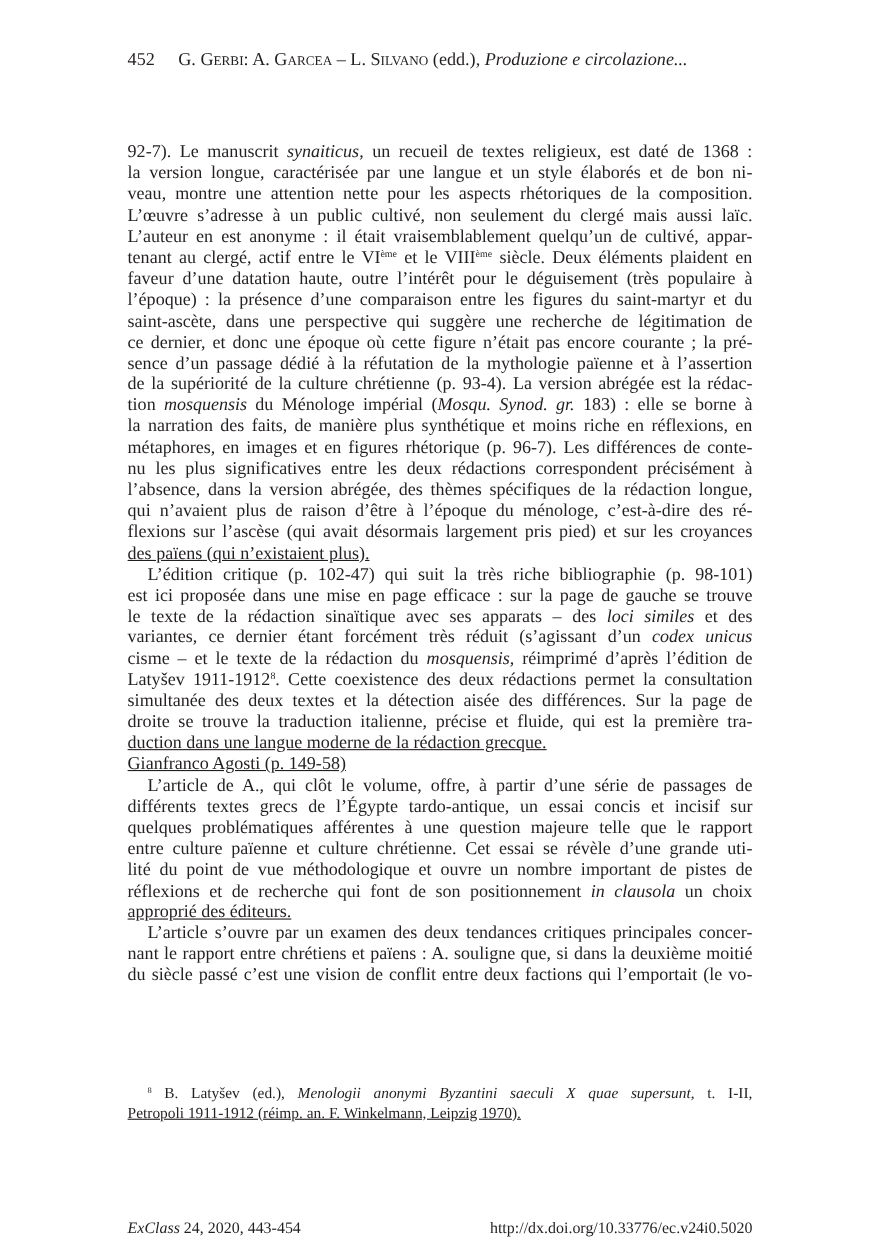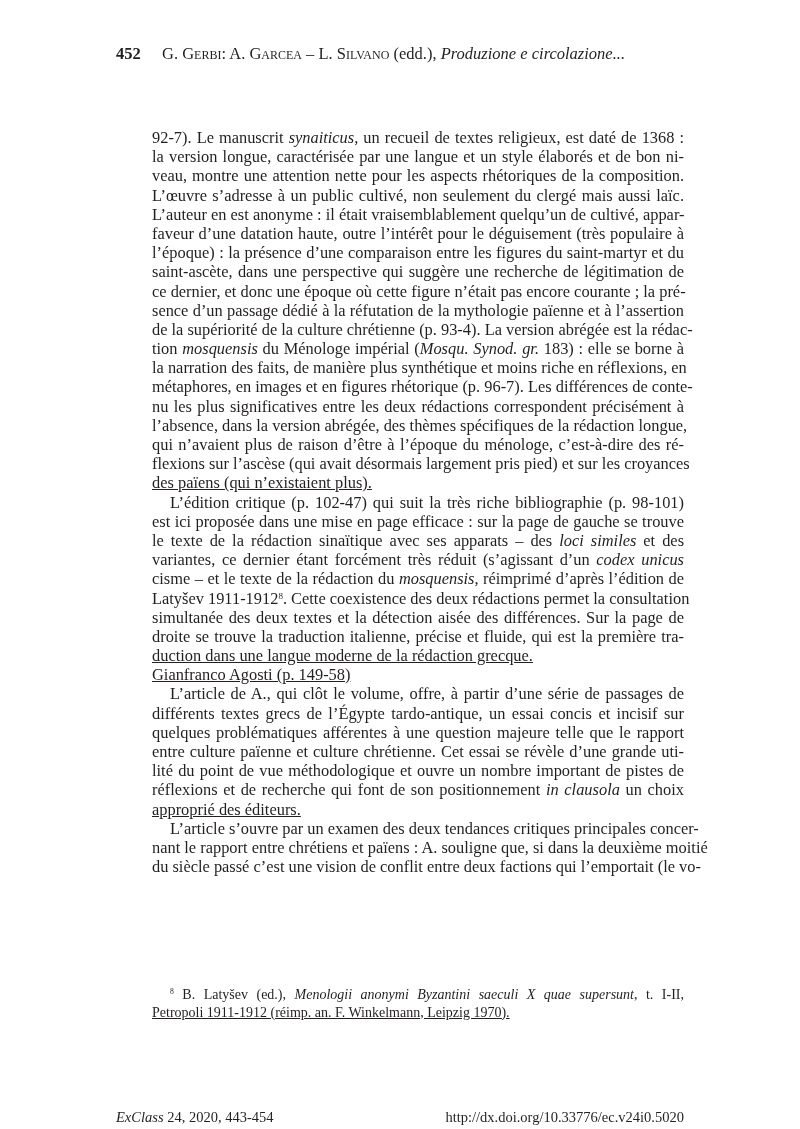--- a/index.html
+++ b/index.html
@@ -1,24 +1,24 @@
 <!DOCTYPE html>
 <html><head>
 <meta charset="utf-8">
 <style>
   html, body { margin: 0; padding: 0; background: #ffffff; }
   body { width: 800px; height: 1129px; position: relative; overflow: hidden;
          font-family: "Liberation Serif", "DejaVu Serif", serif; color: #231f20; }
   .running-head { position: absolute; top: 44px; left: 116px; width: 600px;
                   font-size: 16.5px; line-height: 20px; white-space: nowrap; }
-  .running-head .pageno { display: inline-block; width: 46px; font-weight: bold; }
+  .running-head .pageno { display: inline-block; width: 46px; }
   .sc { font-variant: small-caps; }
   .main { position: absolute; top: 128px; left: 116px; width: 568px; }
   .line { font-size: 16.4px; line-height: 19.2px; height: 19.2px; white-space: nowrap;
-          text-align: justify; text-align-last: justify; margin-left: 36px; }
+          text-align: justify; text-align-last: justify; }
   .line.last { text-align-last: left; text-decoration: underline; }
   .line.indent { padding-left: 18px; box-sizing: border-box; }
   .fn { position: absolute; top: 986px; left: 116px; width: 568px; }
   .fn .line { font-size: 14px; line-height: 17.5px; height: 17.5px; }
   .footer { position: absolute; top: 1064px; left: 116px; width: 568px; font-size: 14.5px;
             line-height: 18px; display: flex; justify-content: space-between; margin-top: 44px; }
   sup { font-size: 0.55em; vertical-align: 0.6em; line-height: 0; }
   i { font-style: italic; }
 </style>
 </head>
@@ -27,20 +27,21 @@
 <div class="running-head">
   <span class="pageno">452</span><span><span>G. </span><span class="sc">Gerbi</span><span>: A. </span><span class="sc">Garcea</span><span> – L. </span><span class="sc">Silvano</span><span> (edd.), </span></span><i>Produzione e circolazione...</i>
 </div>
 
 <div class="main" id="body-text">
     <div class="line"><span>92-7). Le manuscrit </span><i>synaiticus</i><span>, un recueil de textes religieux, est daté de 1368 :</span></div>
     <div class="line"><span>la version longue, caractérisée par une langue et un style élaborés et de bon ni-</span></div>
     <div class="line"><span>veau, montre une attention nette pour les aspects rhétoriques de la composition.</span></div>
     <div class="line"><span>L’œuvre s’adresse à un public cultivé, non seulement du clergé mais aussi laïc.</span></div>
     <div class="line"><span>L’auteur en est anonyme : il était vraisemblablement quelqu’un de cultivé, appar-</span></div>
+    <div class="line"><span>tenant au clergé, actif entre le VI</span><sup>ème</sup><span> et le VIII</span><sup>ème</sup><span> siècle. Deux éléments plaident en</span></div>
     <div class="line"><span>faveur d’une datation haute, outre l’intérêt pour le déguisement (très populaire à</span></div>
     <div class="line"><span>l’époque) : la présence d’une comparaison entre les figures du saint-martyr et du</span></div>
     <div class="line"><span>saint-ascète, dans une perspective qui suggère une recherche de légitimation de</span></div>
     <div class="line"><span>ce dernier, et donc une époque où cette figure n’était pas encore courante ; la pré-</span></div>
     <div class="line"><span>sence d’un passage dédié à la réfutation de la mythologie païenne et à l’assertion</span></div>
     <div class="line"><span>de la supériorité de la culture chrétienne (p. 93-4). La version abrégée est la rédac-</span></div>
     <div class="line"><span>tion </span><i>mosquensis</i><span> du Ménologe impérial (</span><i>Mosqu. Synod. gr.</i><span> 183) : elle se borne à</span></div>
     <div class="line"><span>la narration des faits, de manière plus synthétique et moins riche en réflexions, en</span></div>
     <div class="line"><span>métaphores, en images et en figures rhétorique (p. 96-7). Les différences de conte-</span></div>
     <div class="line"><span>nu les plus significatives entre les deux rédactions correspondent précisément à</span></div>

